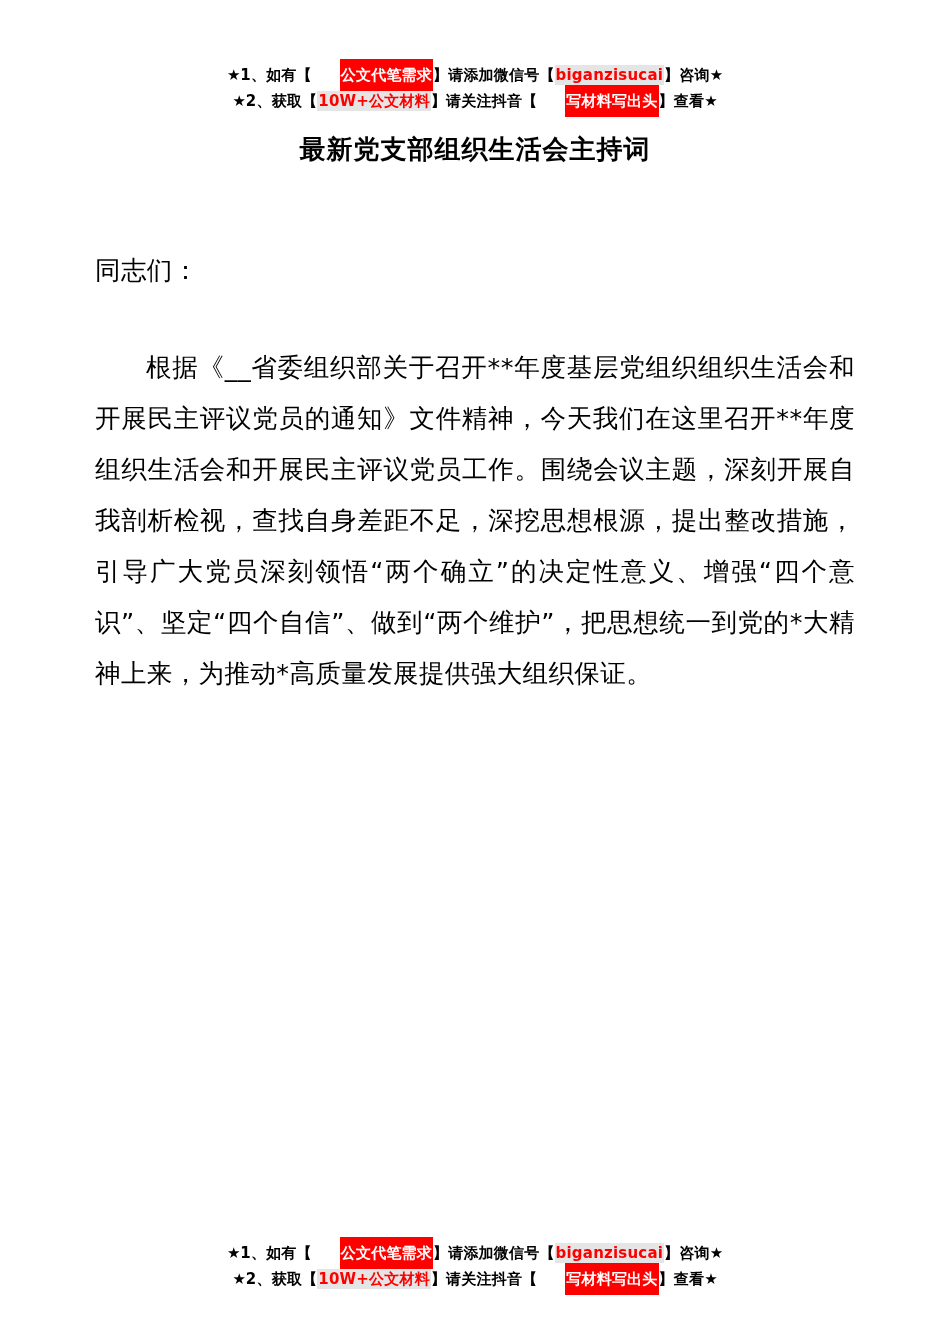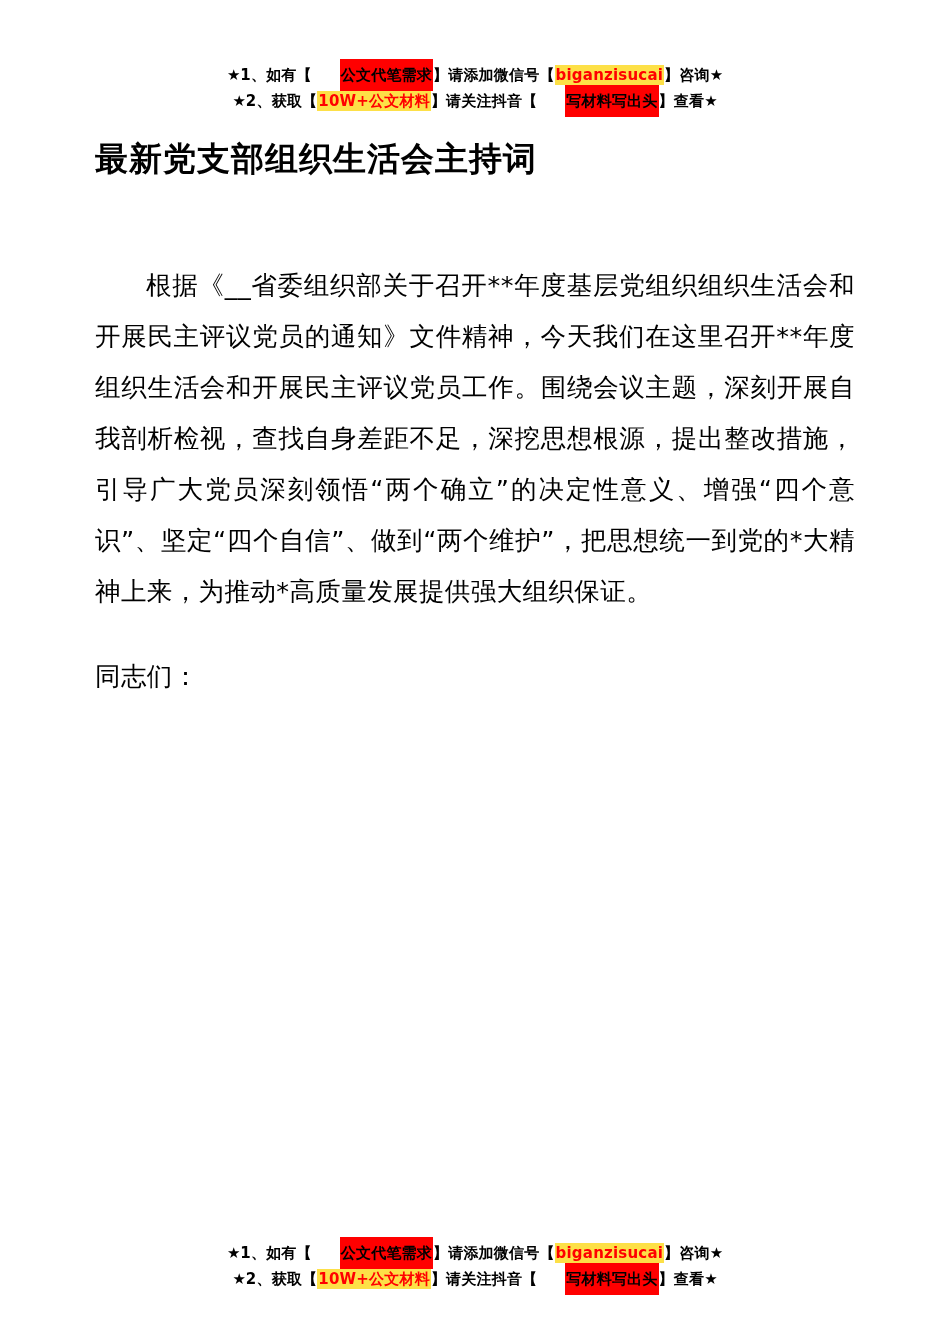--- a/index.html
+++ b/index.html
@@ -39,36 +39,37 @@
     left: 0;
     right: 0;
     bottom: 52px;
     font-size: 15px;
   }
   .promo-line {
     white-space: nowrap;
   }
   .hl-red {
     background: #ff0000;
-    color: #000000;
+    color: #ffffff;
     padding: 7px 1px;
     margin-left: 28px;
   }
   .hl-yellow {
-    background: #fde047;
+    background: #e5e5e5;
     color: #ff0000;
     padding: 1px 1px;
   }
   .star {
     letter-spacing: 0;
   }
 
   
   .doc-title {
-    font-size: 33px;
+    text-align: center;
+    font-size: 26px;
     font-weight: bold;
     letter-spacing: 1px;
   }
 
   
   .doc-body {
     margin-top: 78px;
     font-size: 25.5px;
     line-height: 2.0;
     text-align: justify;
@@ -95,22 +96,22 @@
       <span class="star">★</span><span>1、如有</span><span>【</span><span class="hl-red">公文代笔需求</span><span>】</span><span>请添加微信号</span><span>【</span><span class="hl-yellow">biganzisucai</span><span>】</span><span>咨询</span><span class="star">★</span>
     </div>
     <div class="promo-line">
       <span class="star">★</span><span>2、获取</span><span>【</span><span class="hl-yellow">10W+公文材料</span><span>】</span><span>请关注抖音</span><span>【</span><span class="hl-red">写材料写出头</span><span>】</span><span>查看</span><span class="star">★</span>
     </div>
   </div>
 
   <h1 class="doc-title">最新党支部组织生活会主持词</h1>
 
   <div class="doc-body">
+    <p class="para salutation">同志们：</p>
     <p class="para indent">根据《__省委组织部关于召开**年度基层党组织组织生活会和开展民主评议党员的通知》文件精神，今天我们在这里召开**年度组织生活会和开展民主评议党员工作。围绕会议主题，深刻开展自我剖析检视，查找自身差距不足，深挖思想根源，提出整改措施，引导广大党员深刻领悟“两个确立”的决定性意义、增强“四个意识”、坚定“四个自信”、做到“两个维护”，把思想统一到党的*大精神上来，为推动*高质量发展提供强大组织保证。</p>
-    <p class="para salutation">同志们：</p>
   </div>
 
   <div class="promo promo-bottom">
     <div class="promo-line">
       <span class="star">★</span><span>1、如有</span><span>【</span><span class="hl-red">公文代笔需求</span><span>】</span><span>请添加微信号</span><span>【</span><span class="hl-yellow">biganzisucai</span><span>】</span><span>咨询</span><span class="star">★</span>
     </div>
     <div class="promo-line">
       <span class="star">★</span><span>2、获取</span><span>【</span><span class="hl-yellow">10W+公文材料</span><span>】</span><span>请关注抖音</span><span>【</span><span class="hl-red">写材料写出头</span><span>】</span><span>查看</span><span class="star">★</span>
     </div>
   </div>

